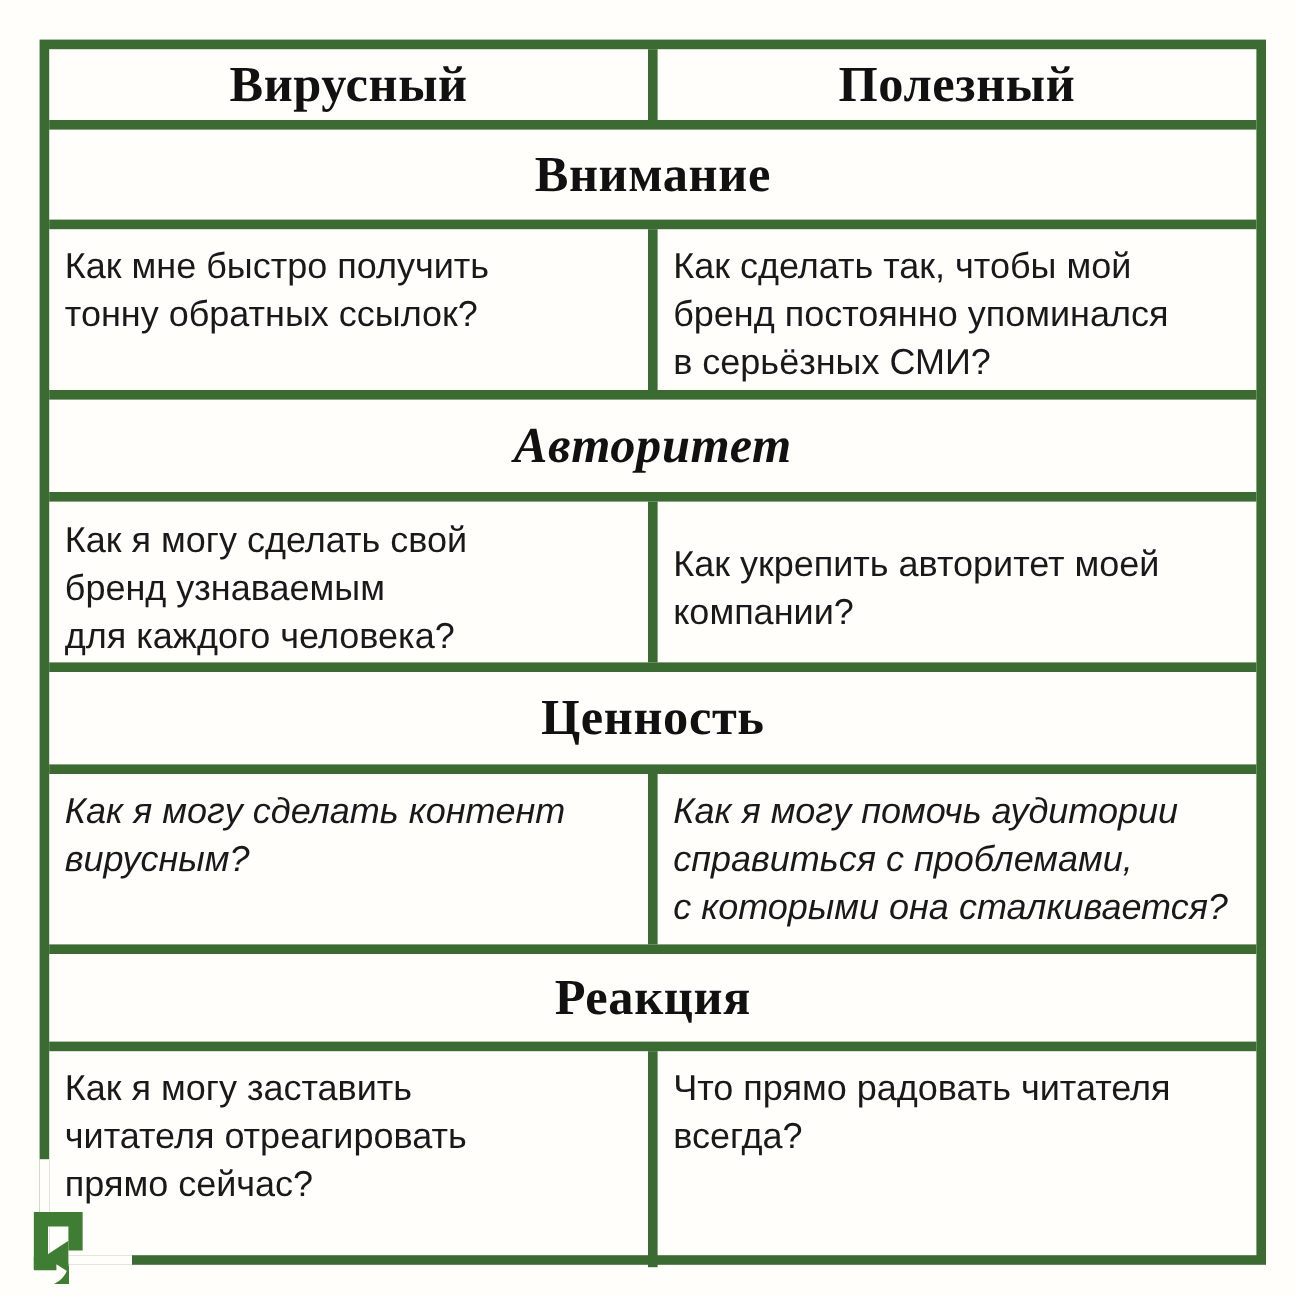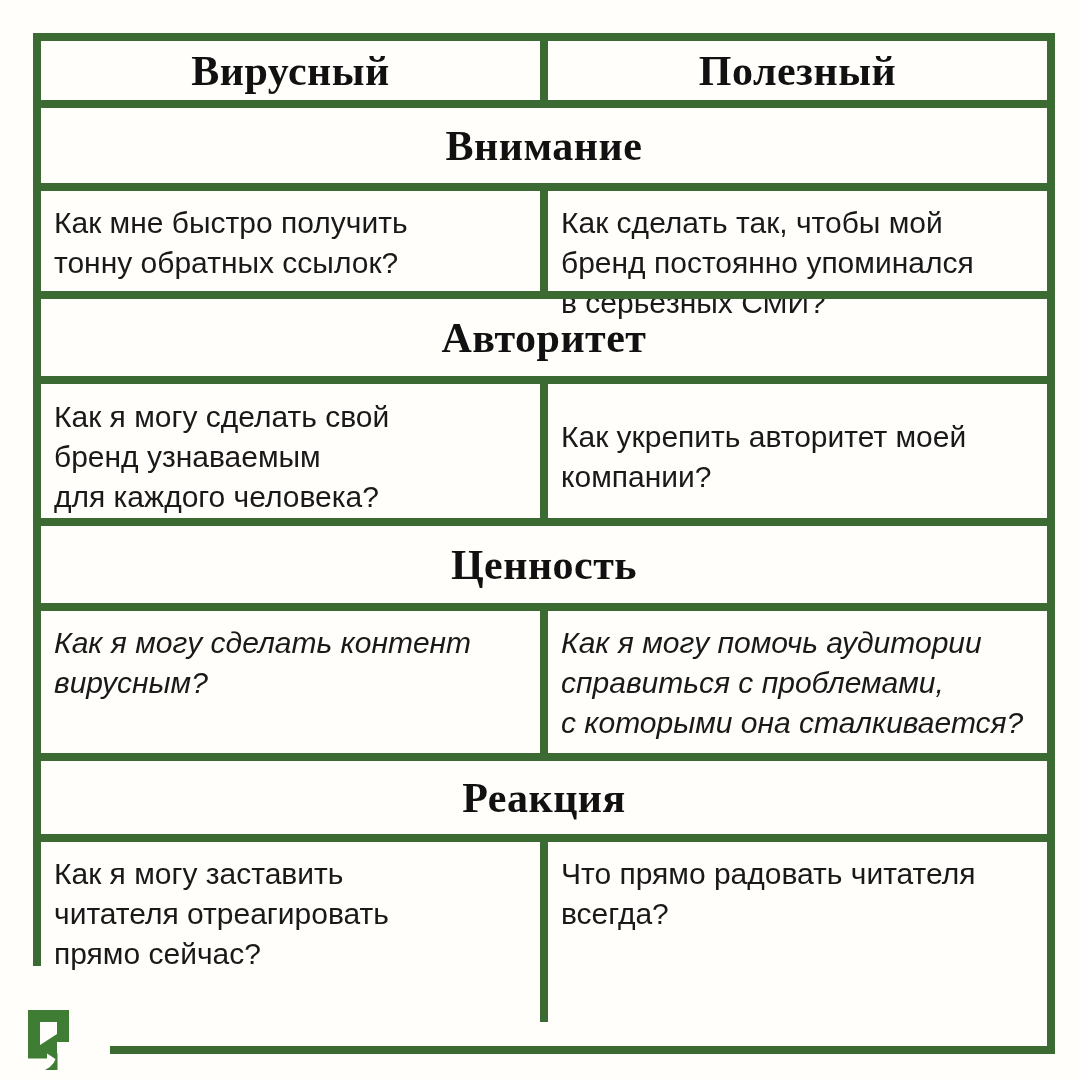--- a/index.html
+++ b/index.html
@@ -44,22 +44,22 @@
   .head-cell{
     flex:1 1 0;display:flex;align-items:center;justify-content:center;
     padding:0;white-space:normal;
   }
   .section-row{
     display:flex;align-items:center;justify-content:center;
     flex:none;
   }
   .h-head{height:59px;}
   .h-s1{height:75px;}
-  .h-q1{height:100px;}
-  .h-s2{height:77px;}
+  .h-q1{height:134px;}
+  .h-s2{height:77px;font-style:italic;}
   .h-q2{height:134px;align-items:center;}
   .h-s3{height:77px;}
   .h-q3{height:142px;font-style:italic;}
   .h-s4{height:73px;}
   .h-q4{height:180px;}
   .patch{position:absolute;background:var(--background);}
   .patch-left{left:33px;top:966px;width:8px;height:88px;}
   .patch-bottom{left:41px;top:1046px;width:69px;height:8px;}
   .logo{
     position:absolute;left:28px;top:1010px;

